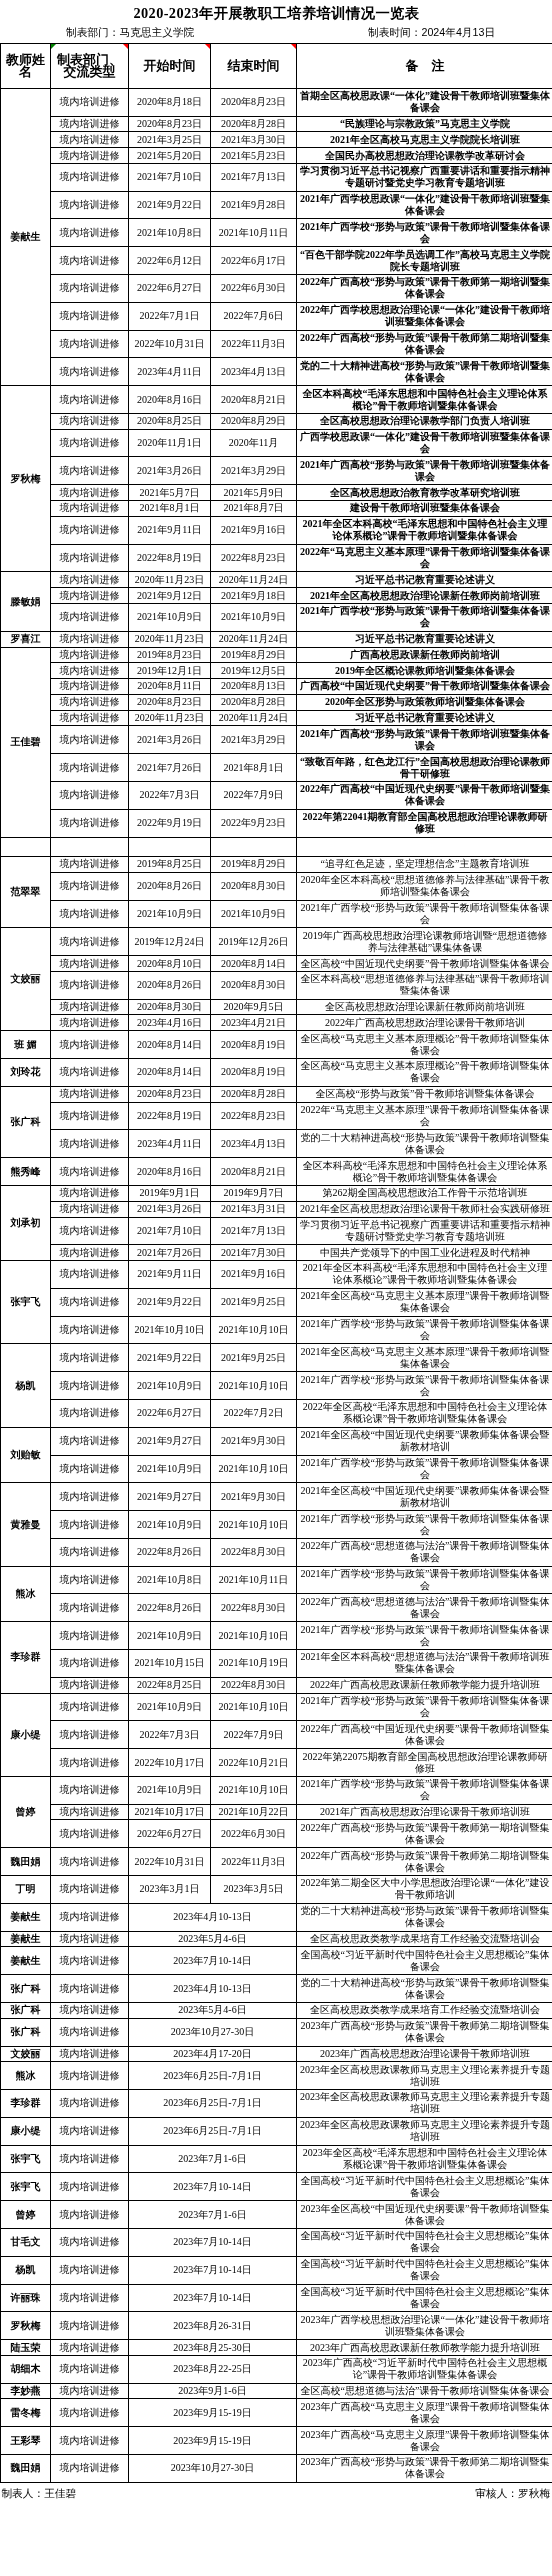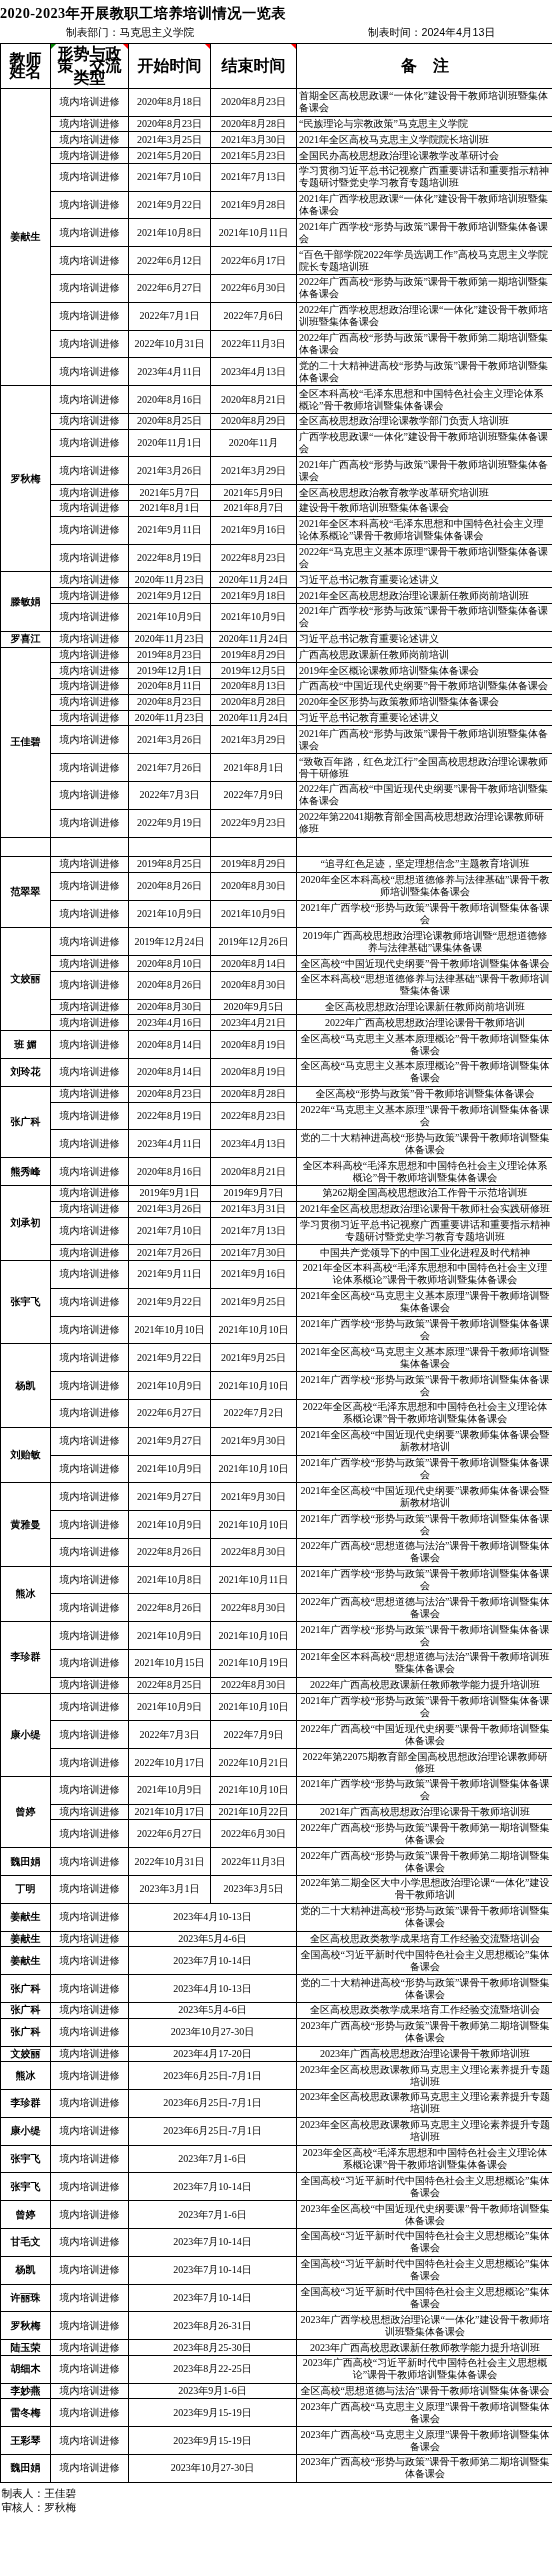--- a/index.html
+++ b/index.html
@@ -1,32 +1,32 @@
 <!DOCTYPE html>
 <html style="font-size:11.4px"><head>
 <meta charset="utf-8">
 <style>
   html,body{margin:0;padding:0;background:#ffffff;}
   .sheet{width:553px;background:#ffffff;color:#000;font-family:"Liberation Serif","DejaVu Serif",serif;}
-  .title{font-size:14.3px;font-weight:bold;padding:3.6px 0 1.4px 0;letter-spacing:0.4px;}
+  .title{font-size:14.3px;font-weight:bold;text-align:center;padding:3.6px 0 1.4px 0;letter-spacing:0.4px;}
   .meta{position:relative;height:19px;font-family:"Liberation Sans","DejaVu Sans",sans-serif;font-size:10.7px;}
   .meta .dept{position:absolute;left:66px;top:2.1px;text-align:center;}
   .meta .time{position:absolute;left:368px;top:2.1px;text-align:center;}
   table.grid{width:553px;border-collapse:collapse;table-layout:fixed;}
   table.grid th, table.grid td{border:0.7px solid #000;vertical-align:middle;padding:1.4px 2.1px;font-size:10px;line-height:12px;text-align:center;word-break:break-all;}
-  table.grid th{font-family:"Liberation Sans","DejaVu Sans",sans-serif;font-weight:bold;font-size:16px;height:41px;position:relative;background:#fff;}
+  table.grid th{font-family:"Liberation Sans","DejaVu Sans",sans-serif;font-weight:bold;font-size:13px;height:41px;position:relative;background:#fff;}
   td.c-name{font-size:10px;font-weight:bold;}
   td.c-type{font-size:10px;}
   td.c-date{font-size:10px;}
-  td.c-remark.rl{text-align:left;}
+  td.c-remark.rl{text-align:center;font-weight:bold;}
   td.c-remark.rc{text-align:center;}
   tr.sep-row td{height:15.7px;}
   .tri-red{position:absolute;top:0;right:0;width:0;height:0;border-left:5px solid transparent;border-top:5px solid #ff0000;}
   .tri-green{position:absolute;top:0;left:0;width:0;height:0;border-right:5px solid transparent;border-top:5px solid #008000;}
-  .footer{display:flex;justify-content:space-between;font-family:Liberation Mono, monospace;font-size:10.7px;padding:4.3px 2.9px 5.7px 1.4px;flex-direction:column;}
+  .footer{display:flex;justify-content:space-between;font-family:Liberation Mono, monospace;font-size:10.7px;padding:4.3px 2.9px 5.7px 1.4px;}
 </style>
 </head>
 <body>
 
 <div class="sheet">
   <div class="title">2020-2023年开展教职工培养培训情况一览表</div>
   <div class="meta">
     <span class="dept">制表部门：马克思主义学院</span>
     <span class="time">制表时间：2024年4月13日</span>
   </div>
@@ -38,21 +38,21 @@
       <col style="width:82px">
       <col style="width:86px">
       <col style="width:257px">
     </colgroup>
     <thead>
       <tr>
         <th>教师姓名</th>
         <th>
           <span class="tri-green"></span>
           <span class="tri-red"></span>
-          <span>形势与政策、交流类型</span>
+          <span>制表部门、交流类型</span>
         </th>
         <th>
           <span class="tri-red"></span>
           <span>开始时间</span>
         </th>
         <th>
           <span class="tri-red"></span>
           <span>结束时间</span>
         </th>
         <th>备　注</th>

